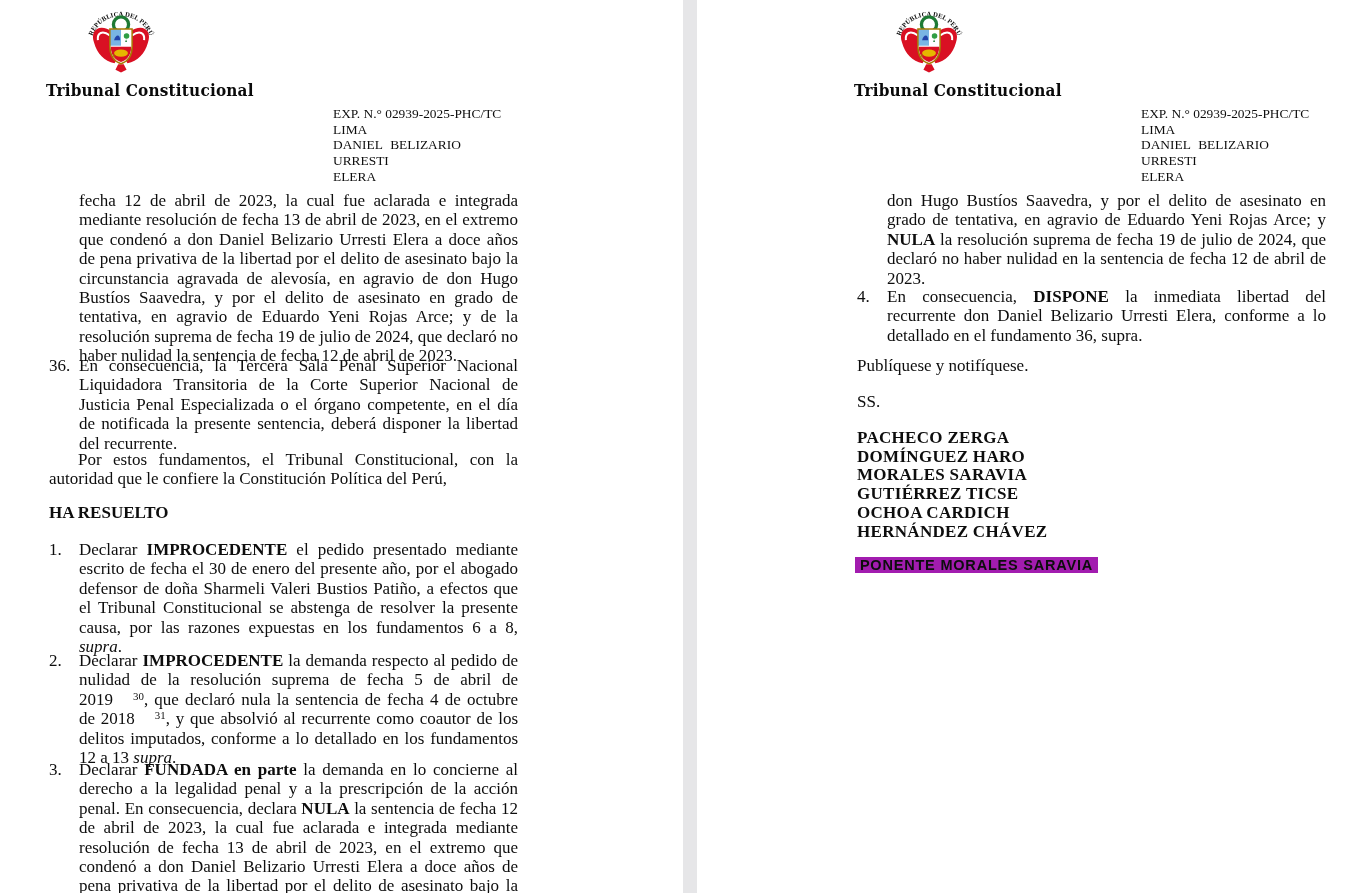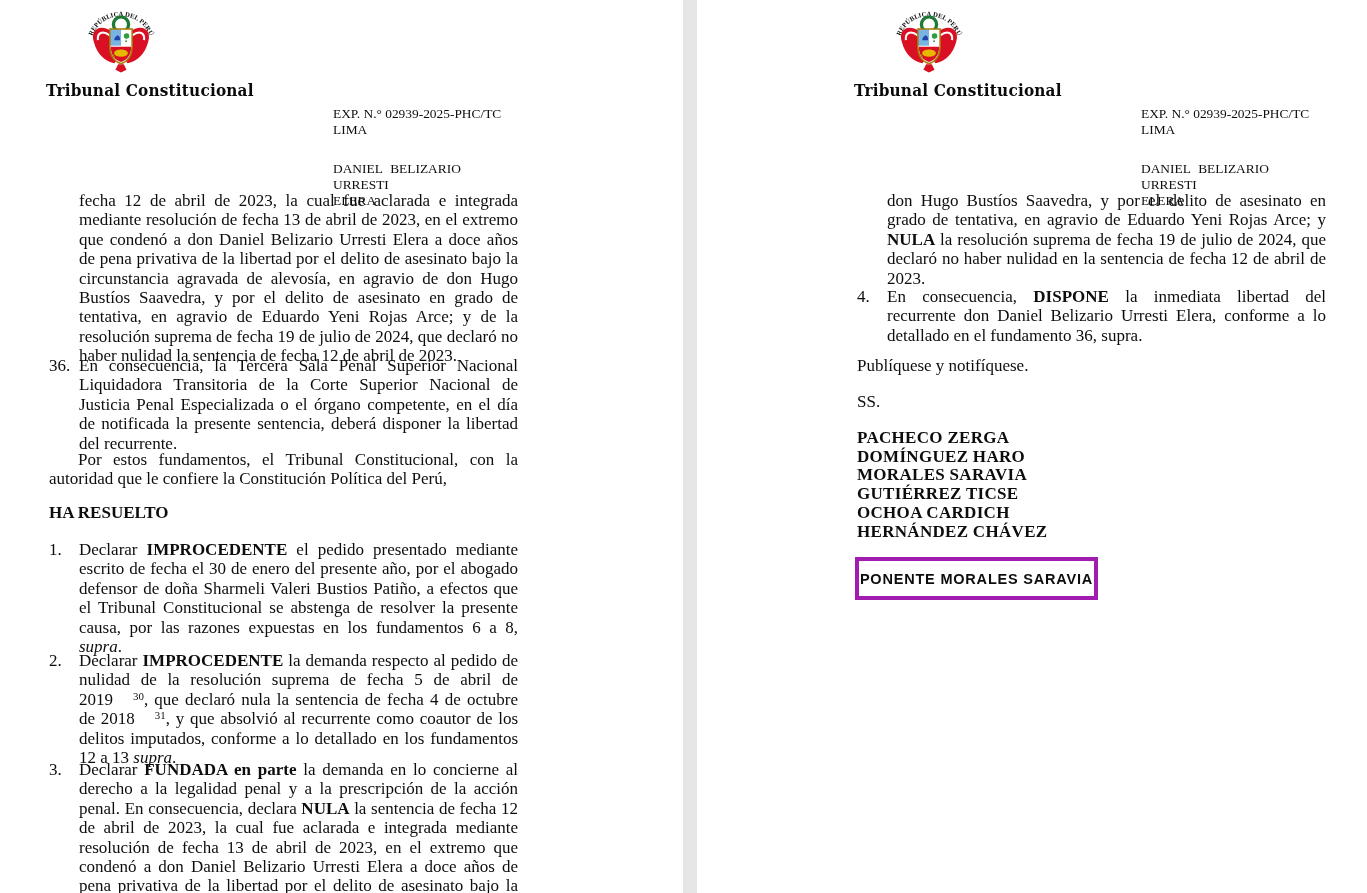--- a/index.html
+++ b/index.html
@@ -19,35 +19,35 @@
 
   
   .emblem { position:absolute; left:83px; top:5px; width:76px; height:74px; }
   .trib-title {
     position:absolute; left:46px; top:80px; white-space:nowrap;
     font-family:"DejaVu Serif", serif; font-weight:bold; font-size:17px;
     transform:scaleX(0.90); transform-origin:0 50%; letter-spacing:0.2px; color:#0a0a0a;
   }
   .exp-block { position:absolute; left:333px; top:106px; width:186px;
     font-size:13.4px; line-height:15.7px; }
-  .exp-party1 { word-spacing:4.5px;margin-top:24px; }
+  .exp-party1 { word-spacing:4.5px; }
 
   
   .block { position:absolute; left:49px; width:469px;
     font-size:17px; line-height:19.4px; text-align:justify; }
   .hang { padding-left:30px; box-sizing:border-box; }
   .numbered { padding-left:30px; box-sizing:border-box; position:absolute; }
   .item-num { position:absolute; left:0; top:0; }
   .closing { text-indent:29px; }
   .heading { text-align:left; font-weight:bold; }
   .plainline { text-align:left; }
   .signatures { font-weight:bold; line-height:18.7px; letter-spacing:0.3px; text-align:left; }
   .ponente-box {
-    position:absolute; left:47px; top:557px; width:243px; height:43px;
-    border:4px solid #a21caf; box-sizing:border-box;
+    position:absolute; left:47px; top:557px; width:243px; height:16px;
+    border:8px solid #a21caf; box-sizing:border-box;
     display:flex; align-items:center; justify-content:center;
     font-family:"Liberation Sans", sans-serif; font-weight:bold;
     font-size:14.5px; letter-spacing:0.8px; white-space:nowrap;
   }
   sup { font-size:64%; vertical-align:baseline; position:relative; top:-0.45em; line-height:0;margin-left:20px; }
   b { font-weight:bold; } i { font-style:italic; }
 </style>
 </head>
 <body>
 

